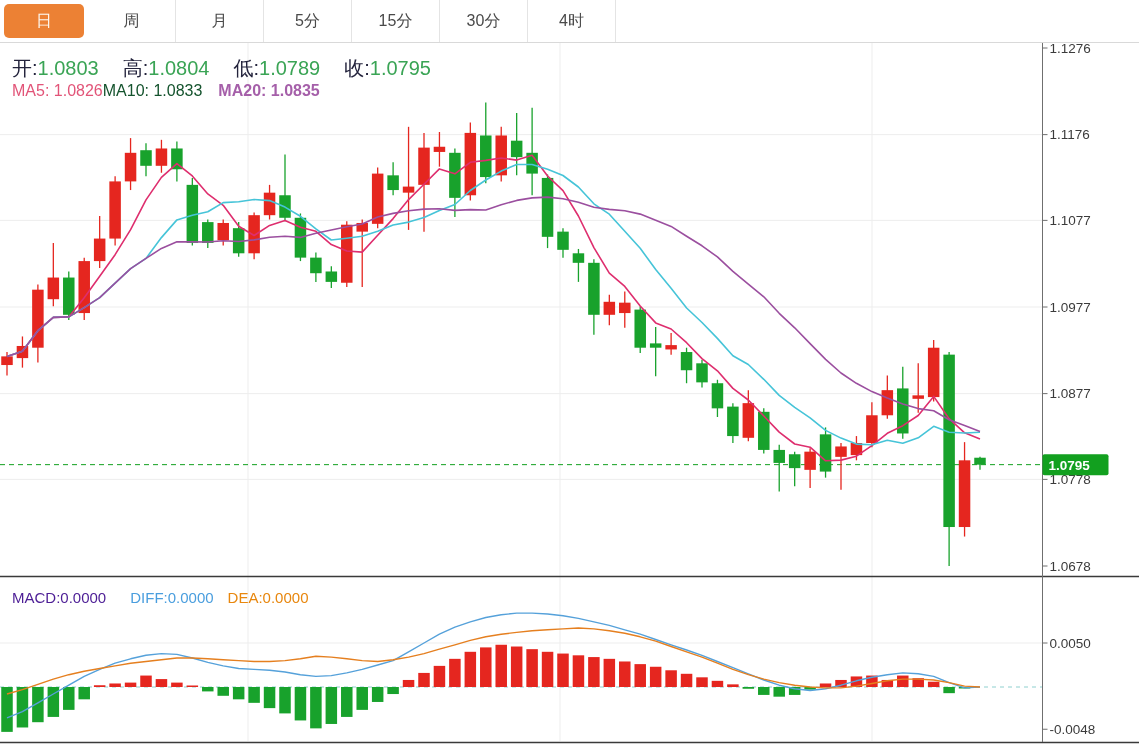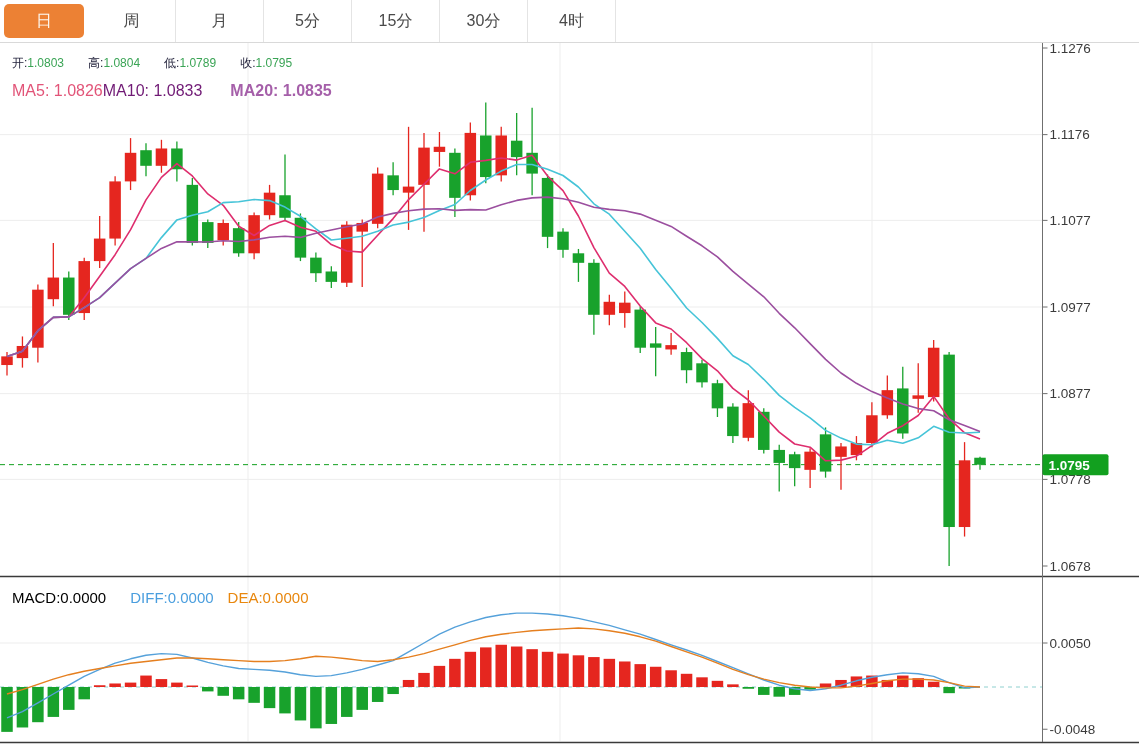--- a/index.html
+++ b/index.html
@@ -6,29 +6,29 @@
   body{width:1139px;height:744px;background:#ffffff;position:relative;overflow:hidden;
        font-family:"Liberation Sans","DejaVu Sans",sans-serif;}
   .tabbar{position:absolute;top:0;left:0;width:1139px;height:43px;background:#fff;
           border-bottom:1px solid #d9d9d9;display:flex;align-items:stretch;box-sizing:border-box;}
   .tab{width:88px;box-sizing:border-box;display:flex;align-items:center;justify-content:center;
        font-size:16px;color:#4a4a4a;border-right:1px solid #e4e4e4;background:#fff;cursor:pointer;}
   .tab.active{width:80px;margin:4px;height:34px;border:none;border-radius:5px;
               background:#ec8134;color:#fdf8f0;}
   #chart-svg{position:absolute;top:43px;left:0;}
   .hdr{position:absolute;z-index:3;white-space:nowrap;pointer-events:none;}
-  .ohlc-row{top:55px;left:12px;font-size:12px;}
+  .ohlc-row{top:55px;left:12px;font-size:20px;}
   .ohlc-row .lbl{color:#23233c;}
   .ohlc-row .val{color:#3aa455;margin-right:24px;}
   .ma-row{top:82px;left:12px;font-size:16px;}
   .ma5-t{color:#e25478;}
-  .ma10-t{color:#701a75;margin-right:28px;}
+  .ma10-t{color:#14532d;margin-right:16px;}
   .ma20-t{color:#a55fa9;font-weight:bold;}
   .macd-row{top:589px;left:12px;font-size:15px;}
-  .macd-t{color:#000000;margin-right:24px;margin-top:48px;}
+  .macd-t{color:#4c1d95;margin-right:24px;margin-top:48px;}
   .diff-t{color:#4a9ede;margin-right:14px;}
   .dea-t{color:#e8870e;}
 </style>
 </head>
 <body>
 
 <div id="app">
   <div class="tabbar">
       <div class="tab active">日</div>
       <div class="tab">周</div>

